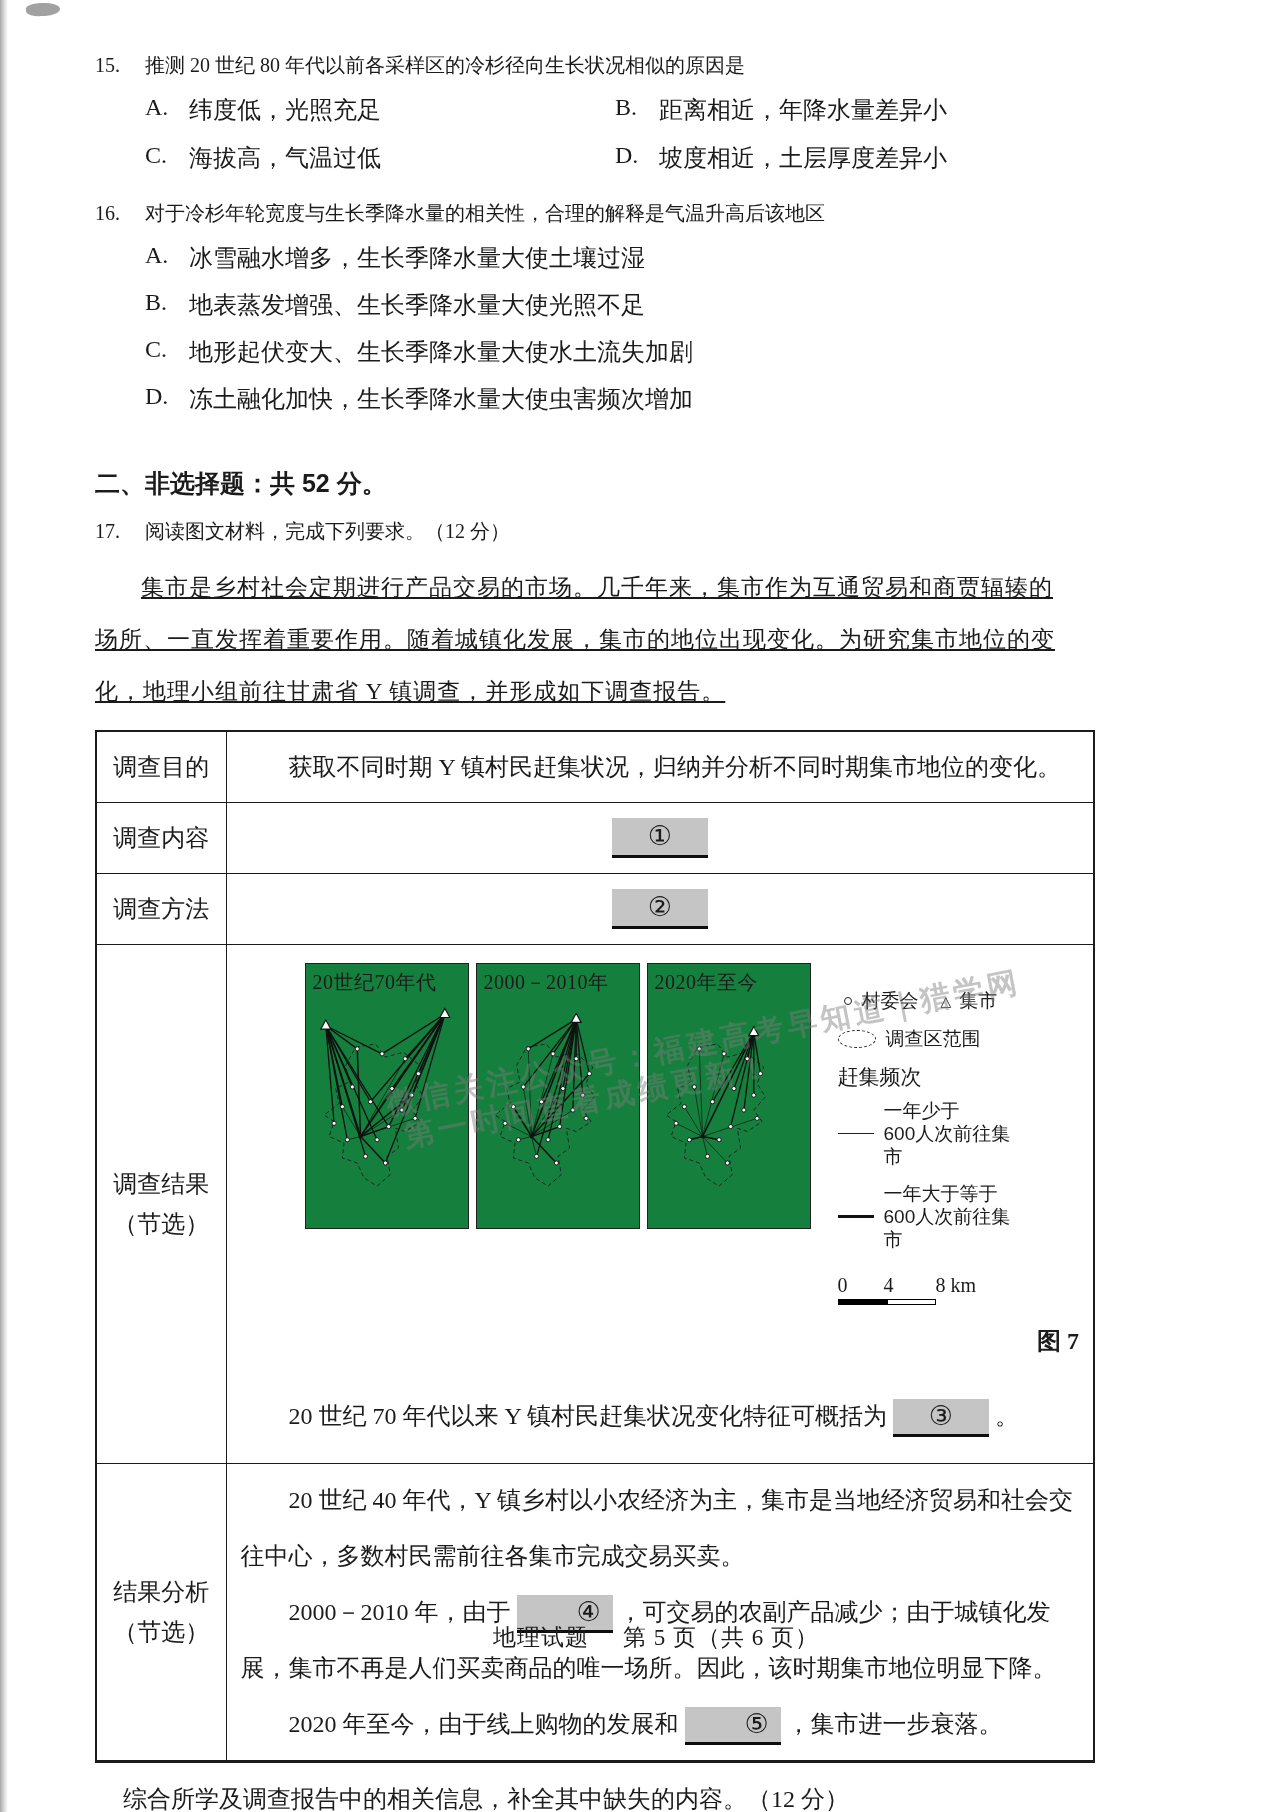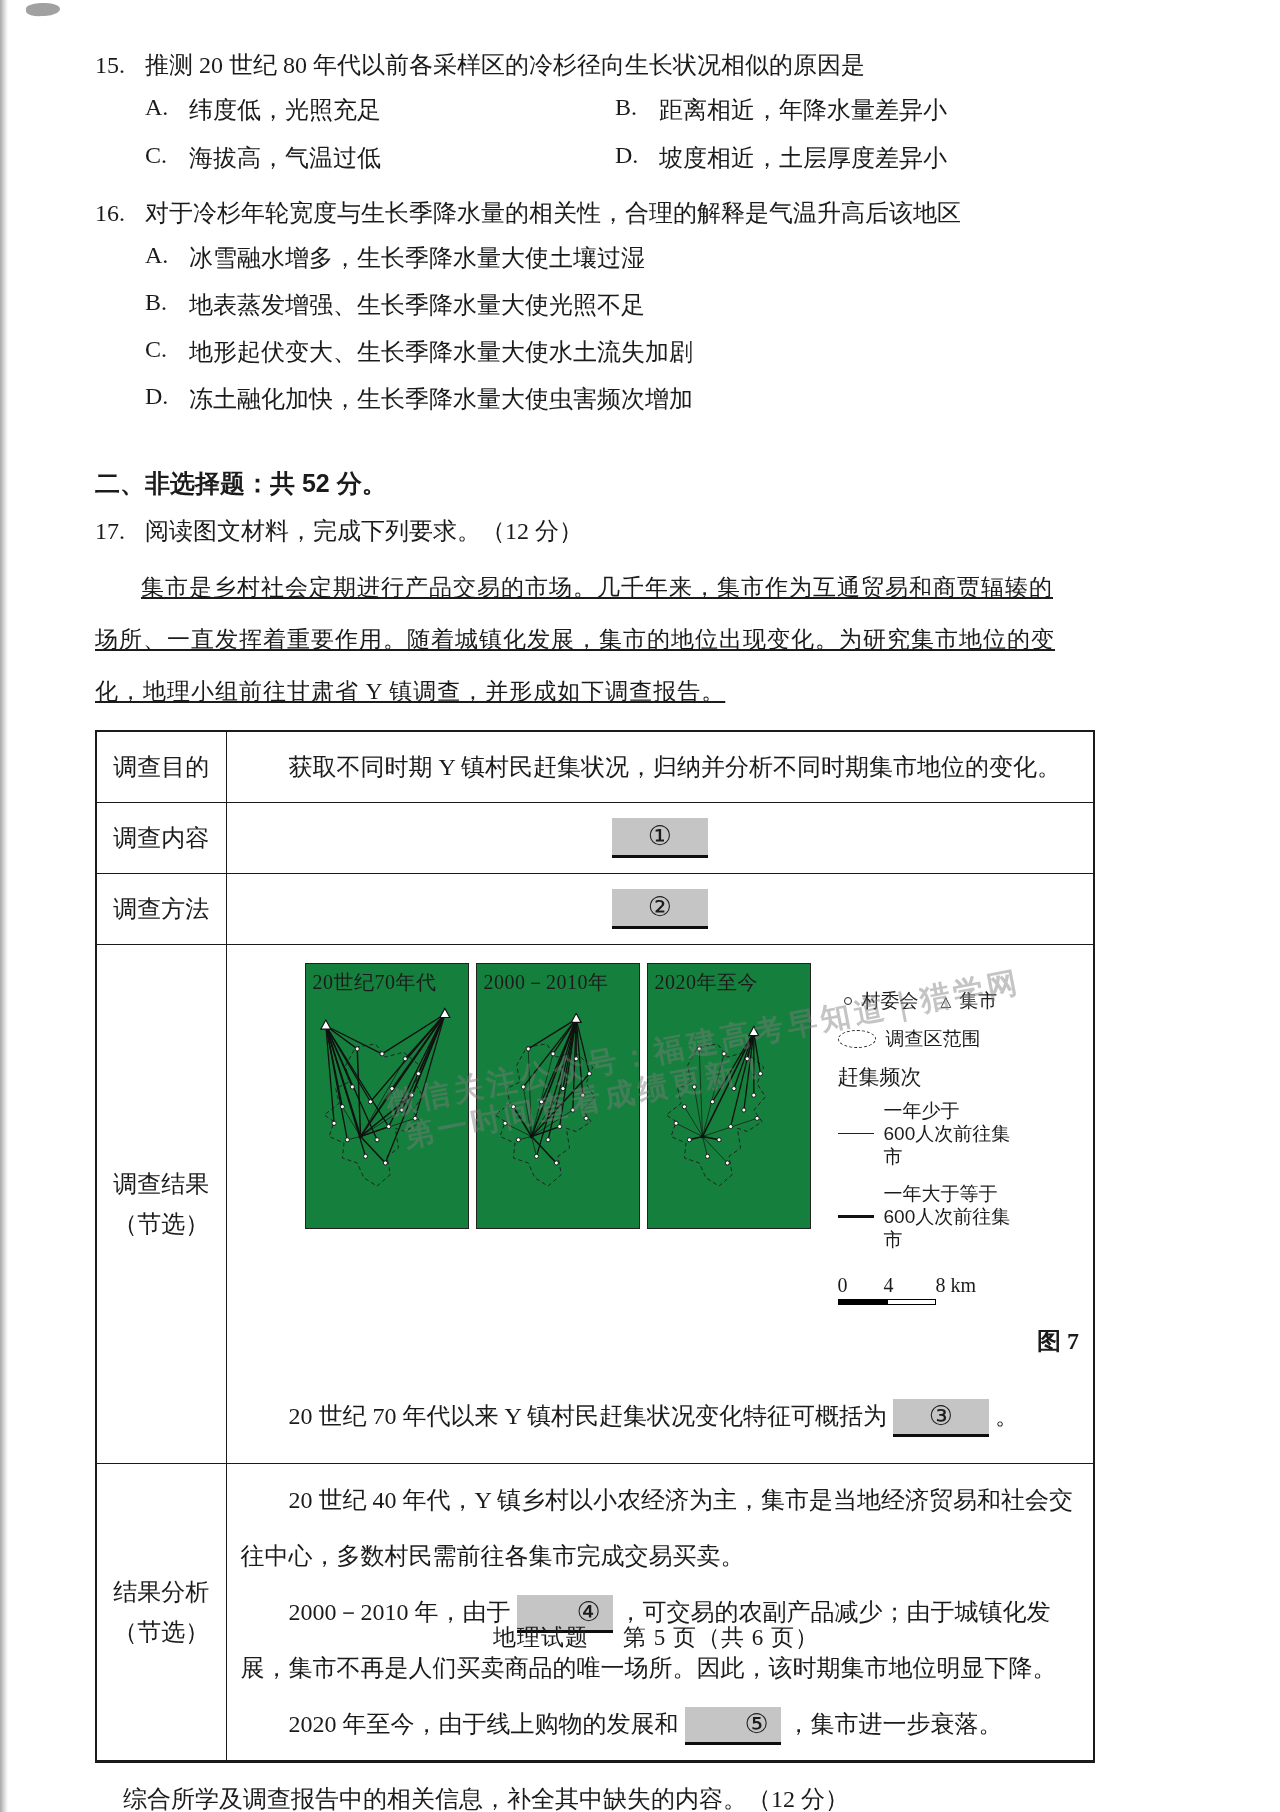--- a/index.html
+++ b/index.html
@@ -10,21 +10,21 @@
     font-family:"Liberation Serif","DejaVu Serif",serif;
     overflow:hidden;
   }
   .scan-edge { position:absolute; left:0; top:0; bottom:0; width:8px;
     background:linear-gradient(90deg,#a8a8a8,#dcdcdc 55%,#ffffff); }
   .scan-smudge { position:absolute; left:26px; top:3px; width:34px; height:13px;
     background:#6f6f6f; opacity:.65; border-radius:40% 60% 50% 50%; transform:rotate(-4deg); }
 
   .content { position:absolute; left:95px; top:48px; width:1000px; }
 
-  .q-line { font-size:24px; line-height:34px; display:flex; }
+  .q-line { font-size:20px; line-height:34px; display:flex; }
   .q-num { width:50px; flex:0 0 aupx; flex-shrink:0; padding-right:8px; }
   .q15-block { margin-bottom:4px; }
   .options-grid { display:grid; grid-template-columns: 470px 1fr; margin-left:50px; margin-top:12px; row-gap:16px; font-size:24px; }
   .option { display:flex; }
   .opt-label { width:44px; flex-shrink:0; }
   .q16-block { margin-top:22px; }
   .options-stack { margin-left:50px; margin-top:12px; font-size:24px; }
   .options-stack .option { margin-bottom:15px; }
 
   .section-title { font-size:25px; font-weight:bold; margin-top:52px; font-family:"Liberation Sans","DejaVu Sans",sans-serif; }

